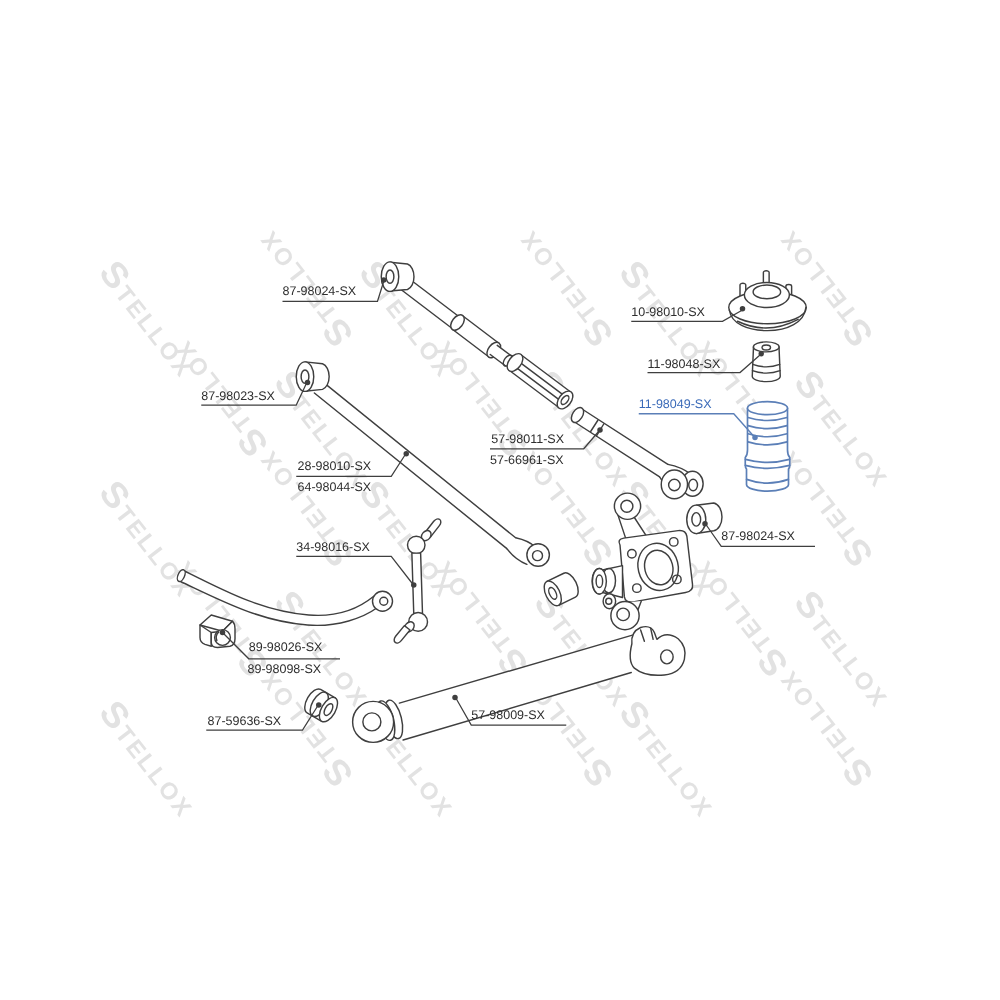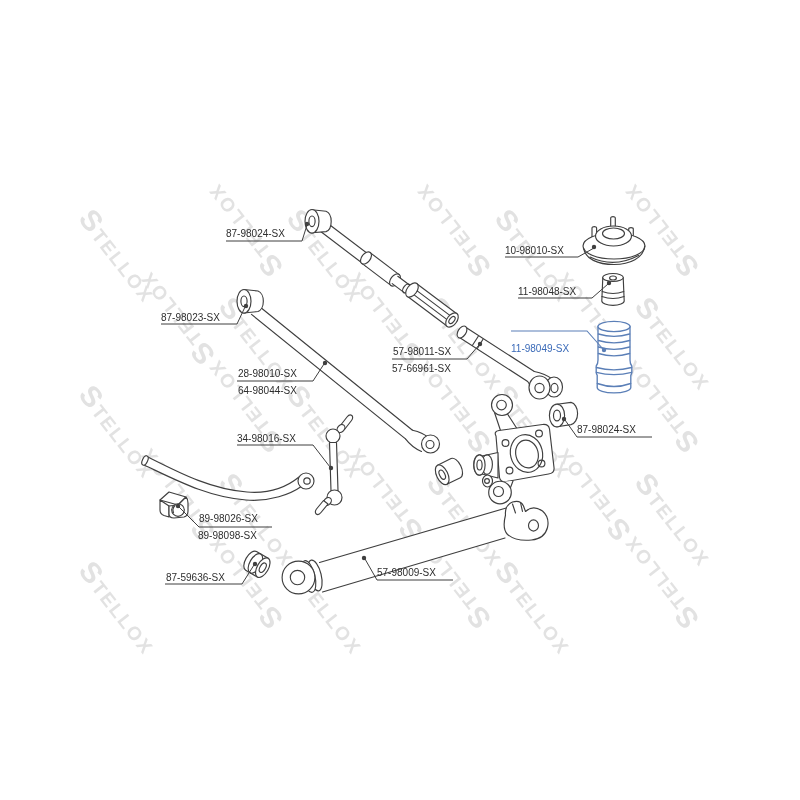--- a/index.html
+++ b/index.html
@@ -13,21 +13,21 @@
   .s{stroke:var(--c-line,#3f3f3f);stroke-width:1.15;fill:none;stroke-linecap:round;stroke-linejoin:round;}
   .f{fill:var(--c-bg,#fff);}
   .fo{fill:var(--c-bg,#fff);stroke:none;}
   .ld{stroke:var(--c-line,#3f3f3f);stroke-width:1;fill:none;}
   .dot{fill:var(--c-line,#3f3f3f);stroke:none;}
   .b{stroke:var(--c-hl,#5b7fb7);stroke-width:1.35;fill:none;stroke-linecap:round;stroke-linejoin:round;}
   .b.f{fill:var(--c-bg,#fff);}
   .bld{stroke:var(--c-hl,#5b7fb7);stroke-width:1.1;fill:none;}
   .bdot{fill:var(--c-hl,#5b7fb7);stroke:none;}
   .lbl{position:absolute;font-size:10px;color:var(--c-label,#2e2e2e);white-space:nowrap;line-height:13px;}
-  .lbl.hl{color:var(--c-hl-label,#3a6ab8);margin-top:25px;}
+  .lbl.hl{color:var(--c-hl-label,#3a6ab8);}
 </style>
 </head>
 <body>
 
 <div class="canvas" style="--c-bg: #ffffff; --c-line: #3f3f3f; --c-label: #2e2e2e; --c-hl: #5b7fb7; --c-hl-label: #3a6ab8; --c-wm: #e2e2e2;">
 
   <div class="wm-layer">
       <div class="wm" style="left: 98px; top: 203px; transform: rotate(52deg);">STELLOX</div>
       <div class="wm" style="left: 264px; top: 283px; transform: rotate(232deg);">STELLOX</div>
       <div class="wm" style="left: 306px; top: 203px; transform: rotate(52deg);">STELLOX</div>

